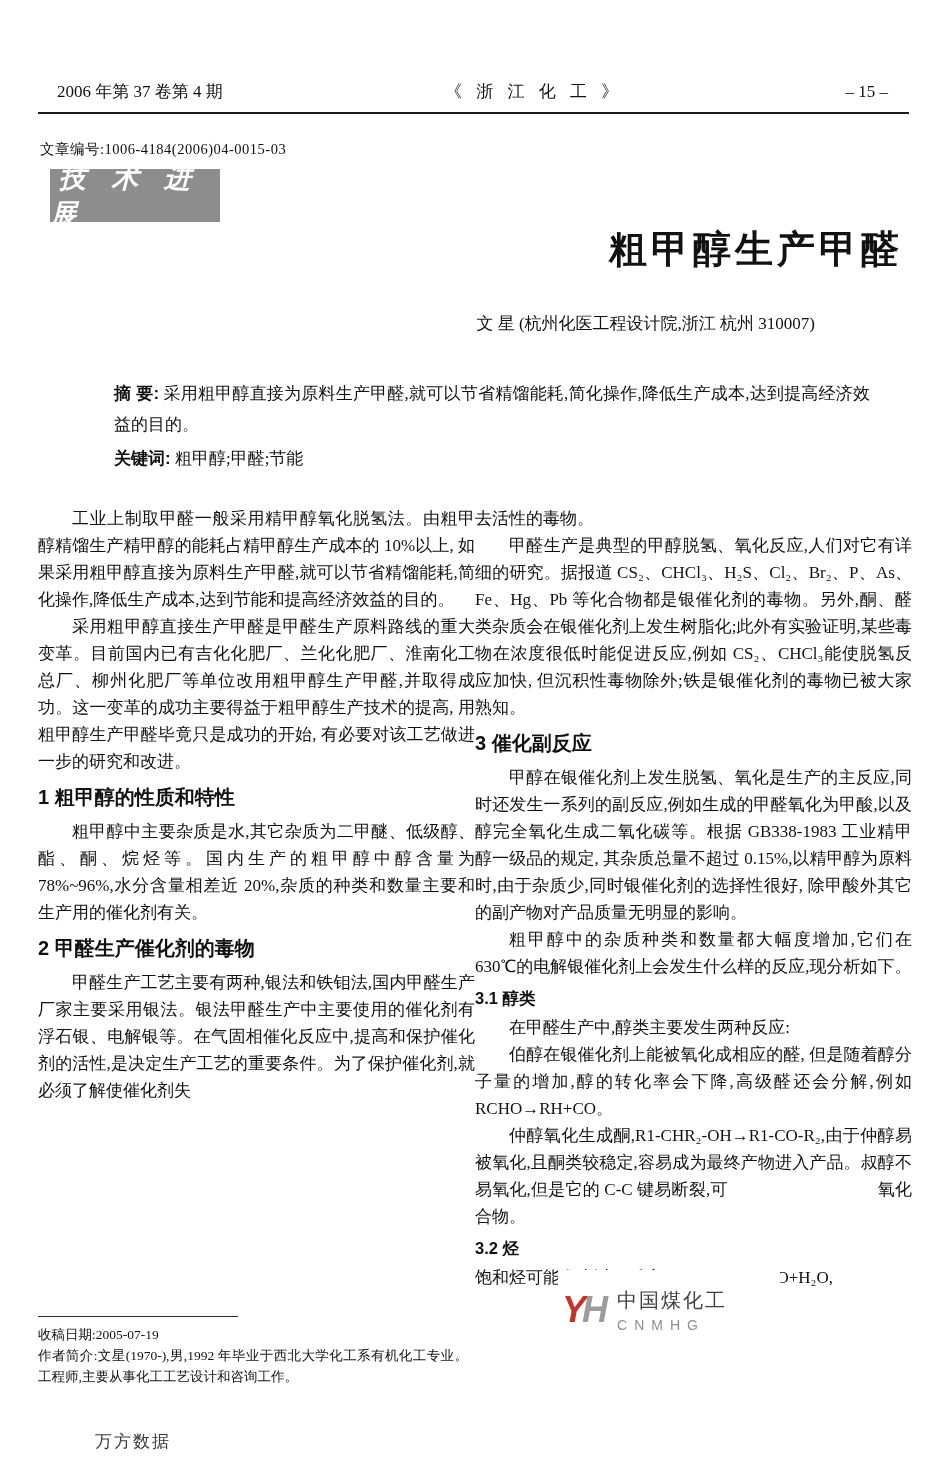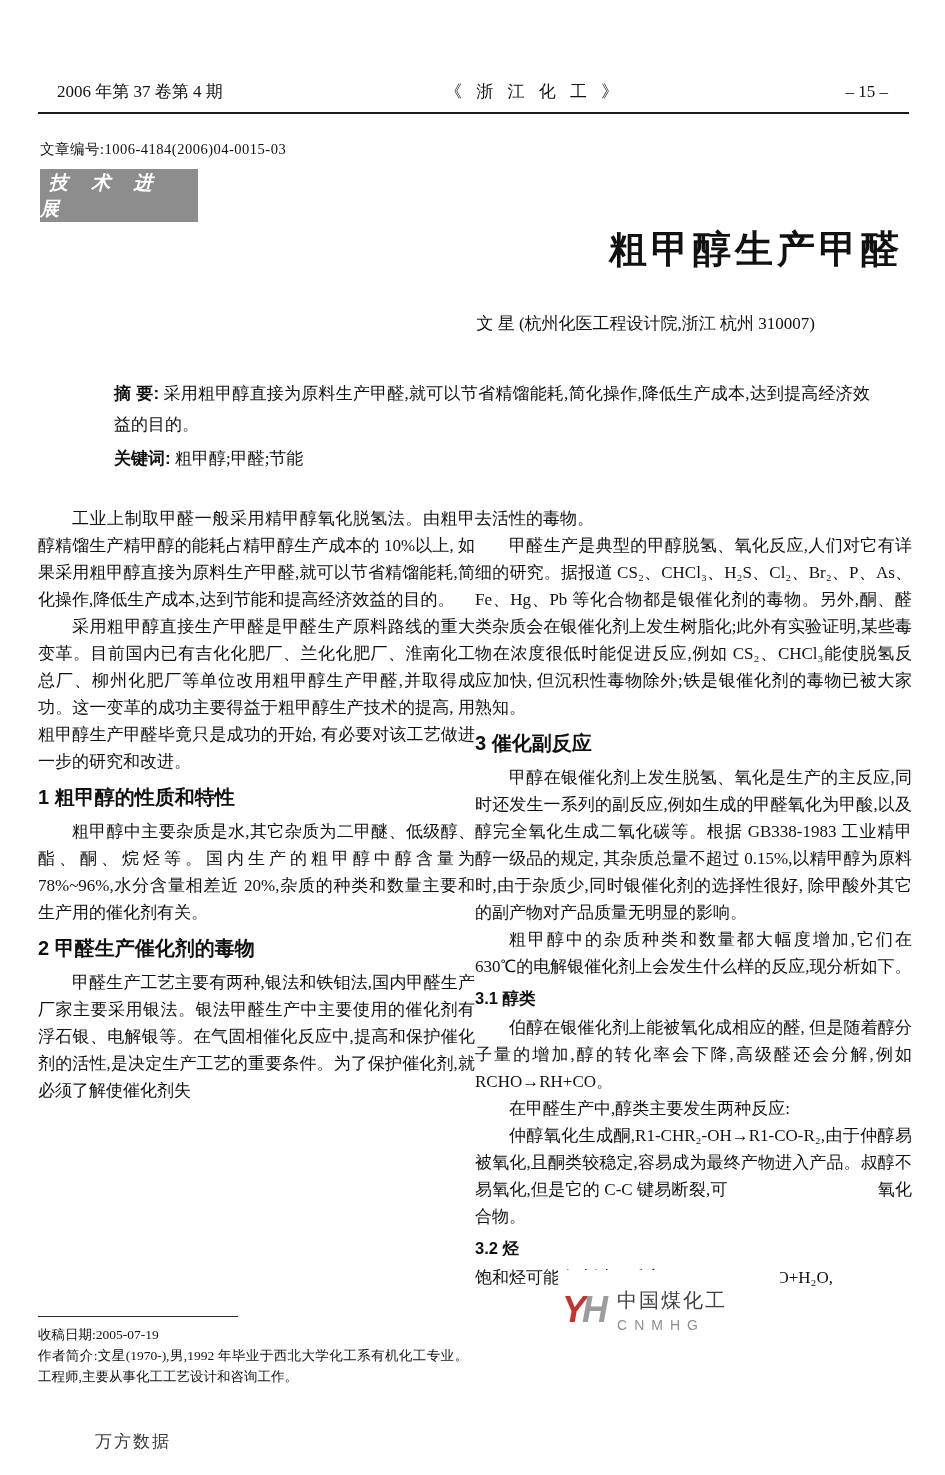--- a/index.html
+++ b/index.html
@@ -12,24 +12,24 @@
     position:absolute; top:80px; left:57px; right:57px;
     display:flex; justify-content:space-between; align-items:baseline;
     font-size:17px;
   }
   .hdr .journal { letter-spacing:5px; }
   .hdr-rule { position:absolute; top:112px; left:38px; right:36px; border-top:2px solid #1c1c1c; }
   
   .art-no { position:absolute; top:140px; left:40px; font-size:14.5px; letter-spacing:0.5px; }
   
   .badge {
-    position:absolute; top:169px; left:40px; width:158px; height:53px;
+    position:absolute; top:169px; left:50px; width:170px; height:53px;
     background:#8d8d8d; color:#ffffff; display:flex; align-items:center; justify-content:center;
     font-family:"Liberation Sans", sans-serif; font-weight:bold; font-style:italic;
-    font-size:19px; letter-spacing:9px; text-indent:9px;
+    font-size:27px; letter-spacing:9px; text-indent:9px;
   }
   
   .title {
     position:absolute; top:224px; right:42px;
     font-size:38px; font-weight:bold; letter-spacing:4px;text-align:right;
   }
   .author { position:absolute; top:312px; left:0; right:130px; text-align:right; font-size:17px; }
   
   .abstract {
     position:absolute; top:378px; left:114px; width:756px;
@@ -113,22 +113,22 @@
       <div class="sec-h">2 甲醛生产催化剂的毒物</div>
       <p>甲醛生产工艺主要有两种,银法和铁钼法,国内甲醛生产厂家主要采用银法。银法甲醛生产中主要使用的催化剂有浮石银、电解银等。在气固相催化反应中,提高和保护催化剂的活性,是决定生产工艺的重要条件。为了保护催化剂,就必须了解使催化剂失</p>
     </div>
     <div class="col">
       <p class="no-indent">去活性的毒物。</p>
       <p>甲醛生产是典型的甲醇脱氢、氧化反应,人们对它有详细的研究。据报道 CS₂、CHCl₃、H₂S、Cl₂、Br₂、P、As、Fe、Hg、Pb 等化合物都是银催化剂的毒物。另外,酮、醛类杂质会在银催化剂上发生树脂化;此外有实验证明,某些毒物在浓度很低时能促进反应,例如 CS₂、CHCl₃能使脱氢反应加快, 但沉积性毒物除外;铁是银催化剂的毒物已被大家熟知。</p>
       <div class="sec-h">3 催化副反应</div>
       <p>甲醇在银催化剂上发生脱氢、氧化是生产的主反应,同时还发生一系列的副反应,例如生成的甲醛氧化为甲酸,以及醇完全氧化生成二氧化碳等。根据 GB338-1983 工业精甲醇一级品的规定, 其杂质总量不超过 0.15%,以精甲醇为原料时,由于杂质少,同时银催化剂的选择性很好, 除甲酸外其它的副产物对产品质量无明显的影响。</p>
       <p>粗甲醇中的杂质种类和数量都大幅度增加,它们在 630℃的电解银催化剂上会发生什么样的反应,现分析如下。</p>
       <div class="sub-h">3.1 醇类</div>
+      <p>在甲醛生产中,醇类主要发生两种反应:</p>
       <p>伯醇在银催化剂上能被氧化成相应的醛, 但是随着醇分子量的增加,醇的转化率会下降,高级醛还会分解,例如 RCHO→RH+CO。</p>
-      <p>在甲醛生产中,醇类主要发生两种反应:</p>
       <p><span>仲醇氧化生成酮,R1-CHR₂-OH→R1-CO-R₂,由于仲醇易被氧化,且酮类较稳定,容易成为最终产物进入产品。叔醇不易氧化,但是它的 C-C 键易断裂,可</span><span class="tail-gap"></span><span>氧化合物。</span></p>
       <div class="sub-h">3.2 烃</div>
       <p class="no-indent">饱和烃可能发生以下反应,CH₄+O₂→HCHO+H₂O,</p>
     </div>
   </div>
 
   <div class="footnote">
     <div class="footnote-rule"></div>
     <div>收稿日期:2005-07-19</div>
     <div>作者简介:文星(1970-),男,1992 年毕业于西北大学化工系有机化工专业。工程师,主要从事化工工艺设计和咨询工作。</div>

